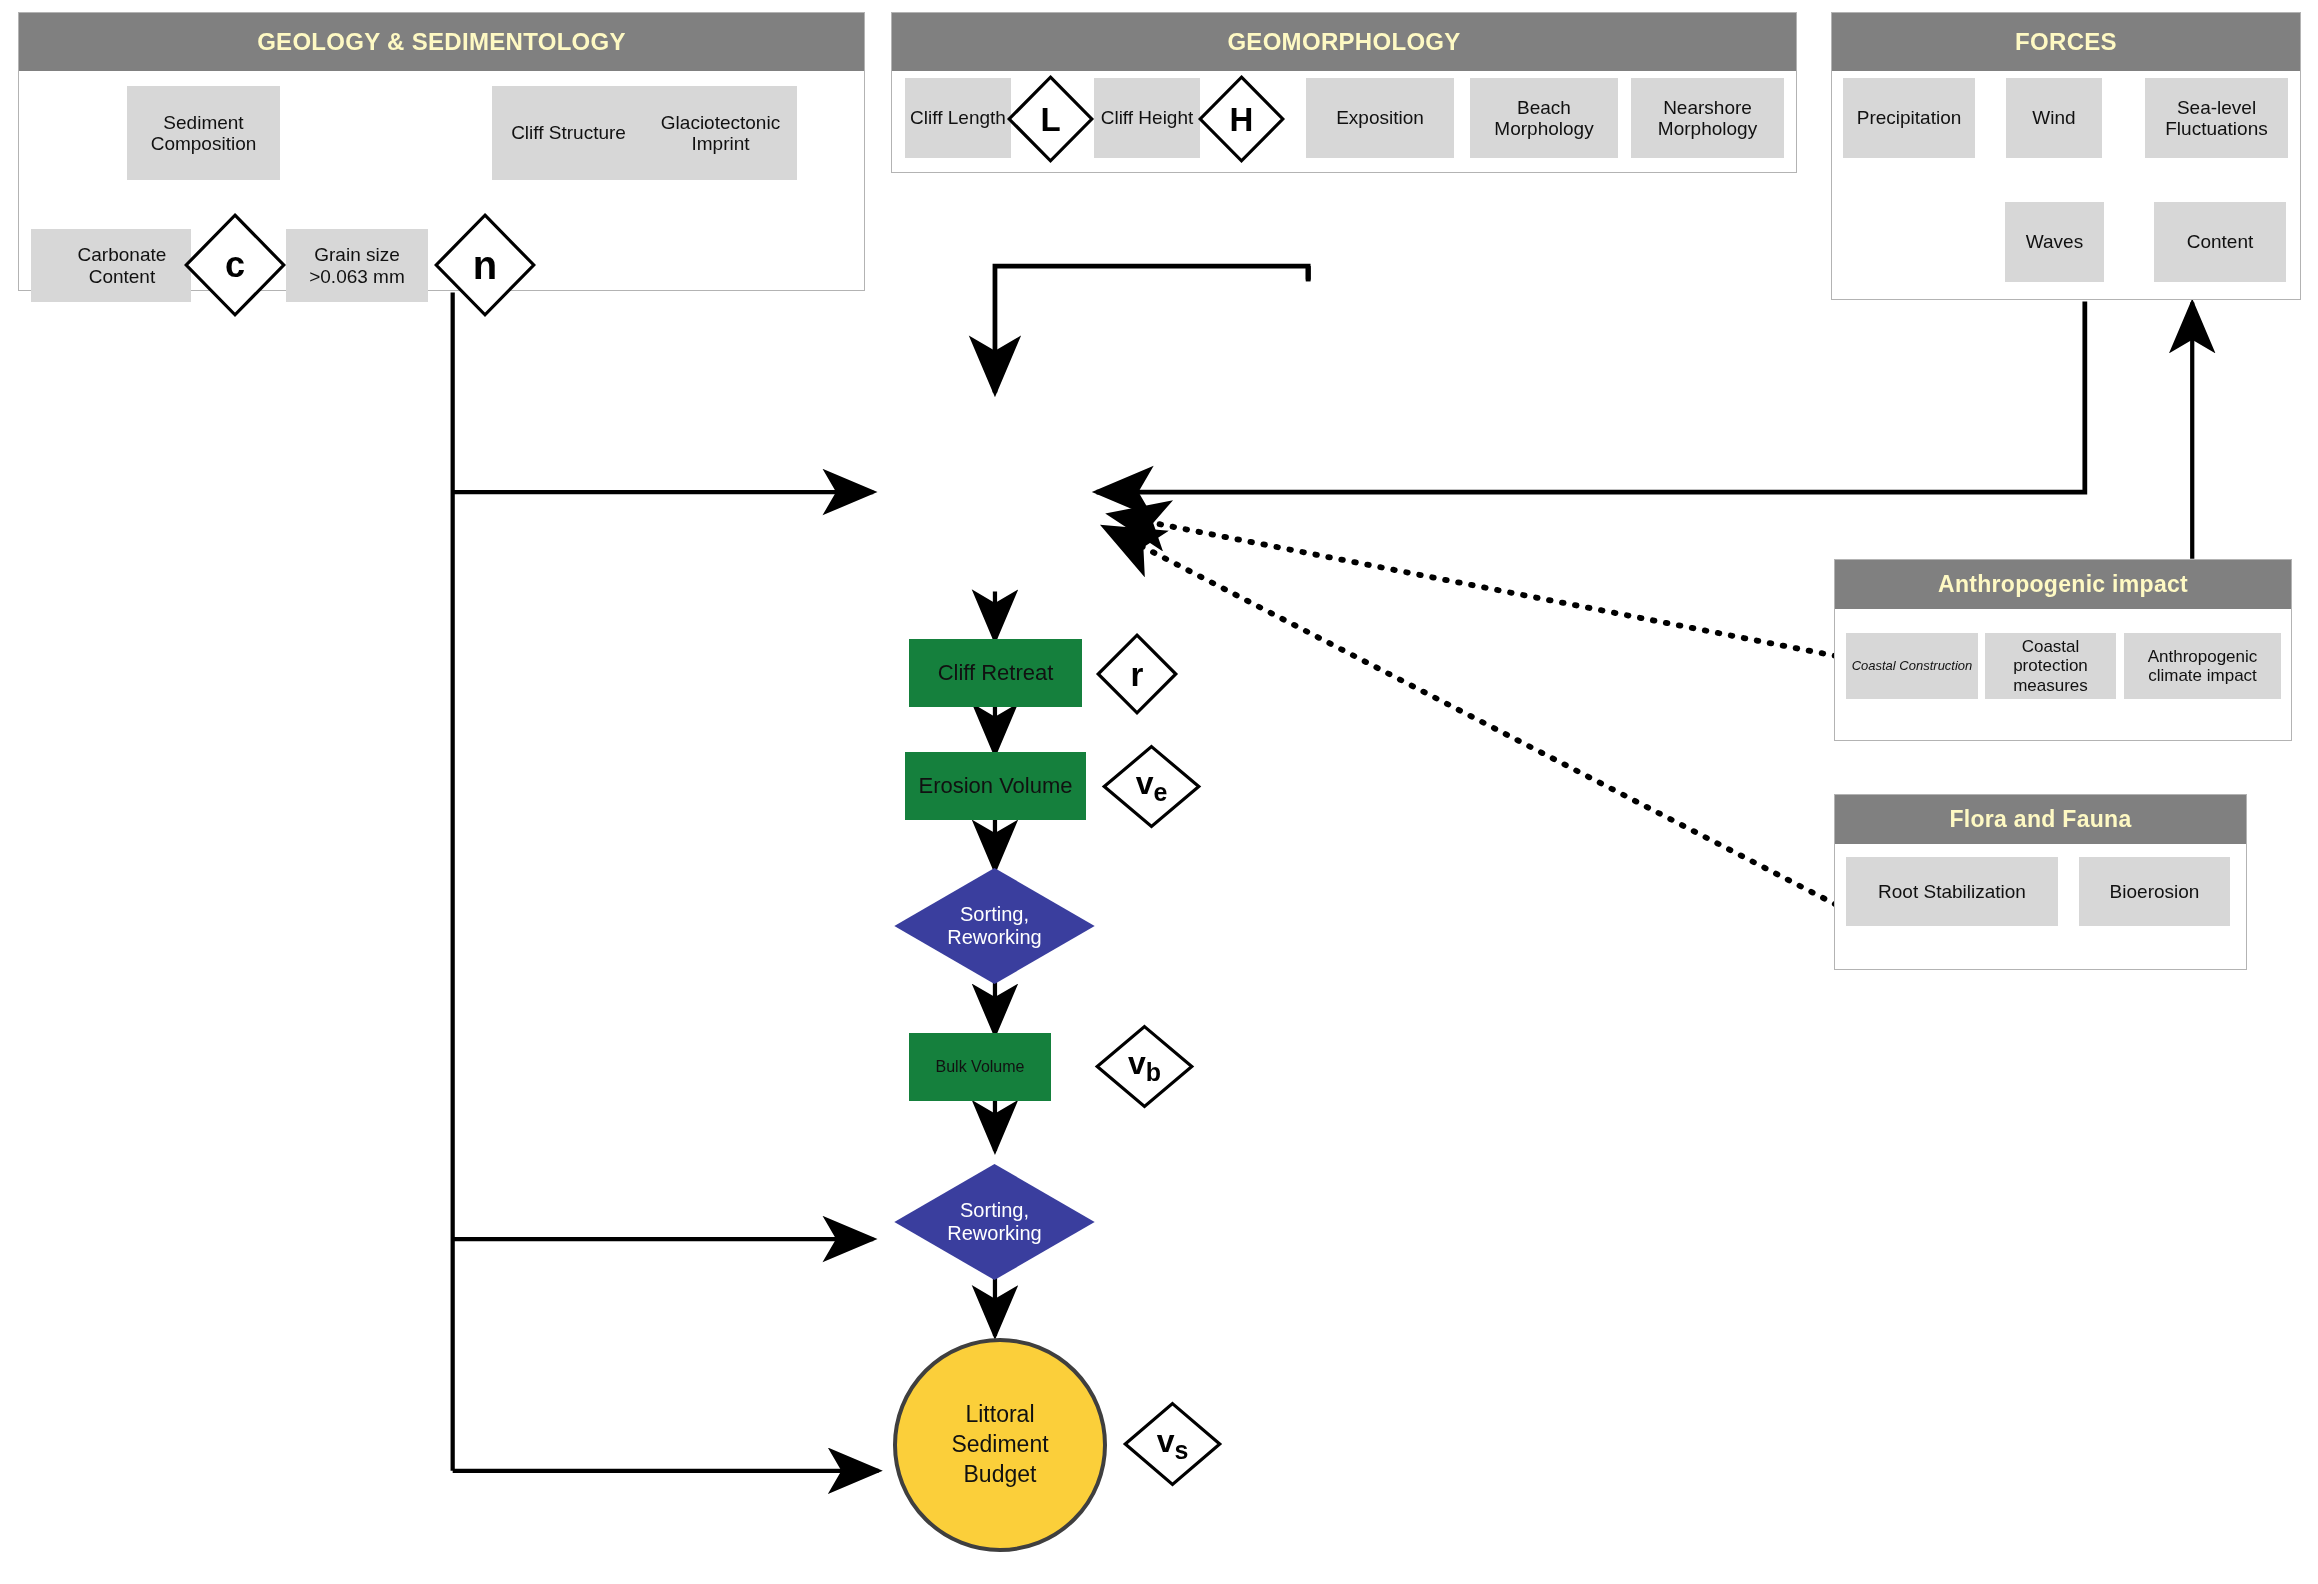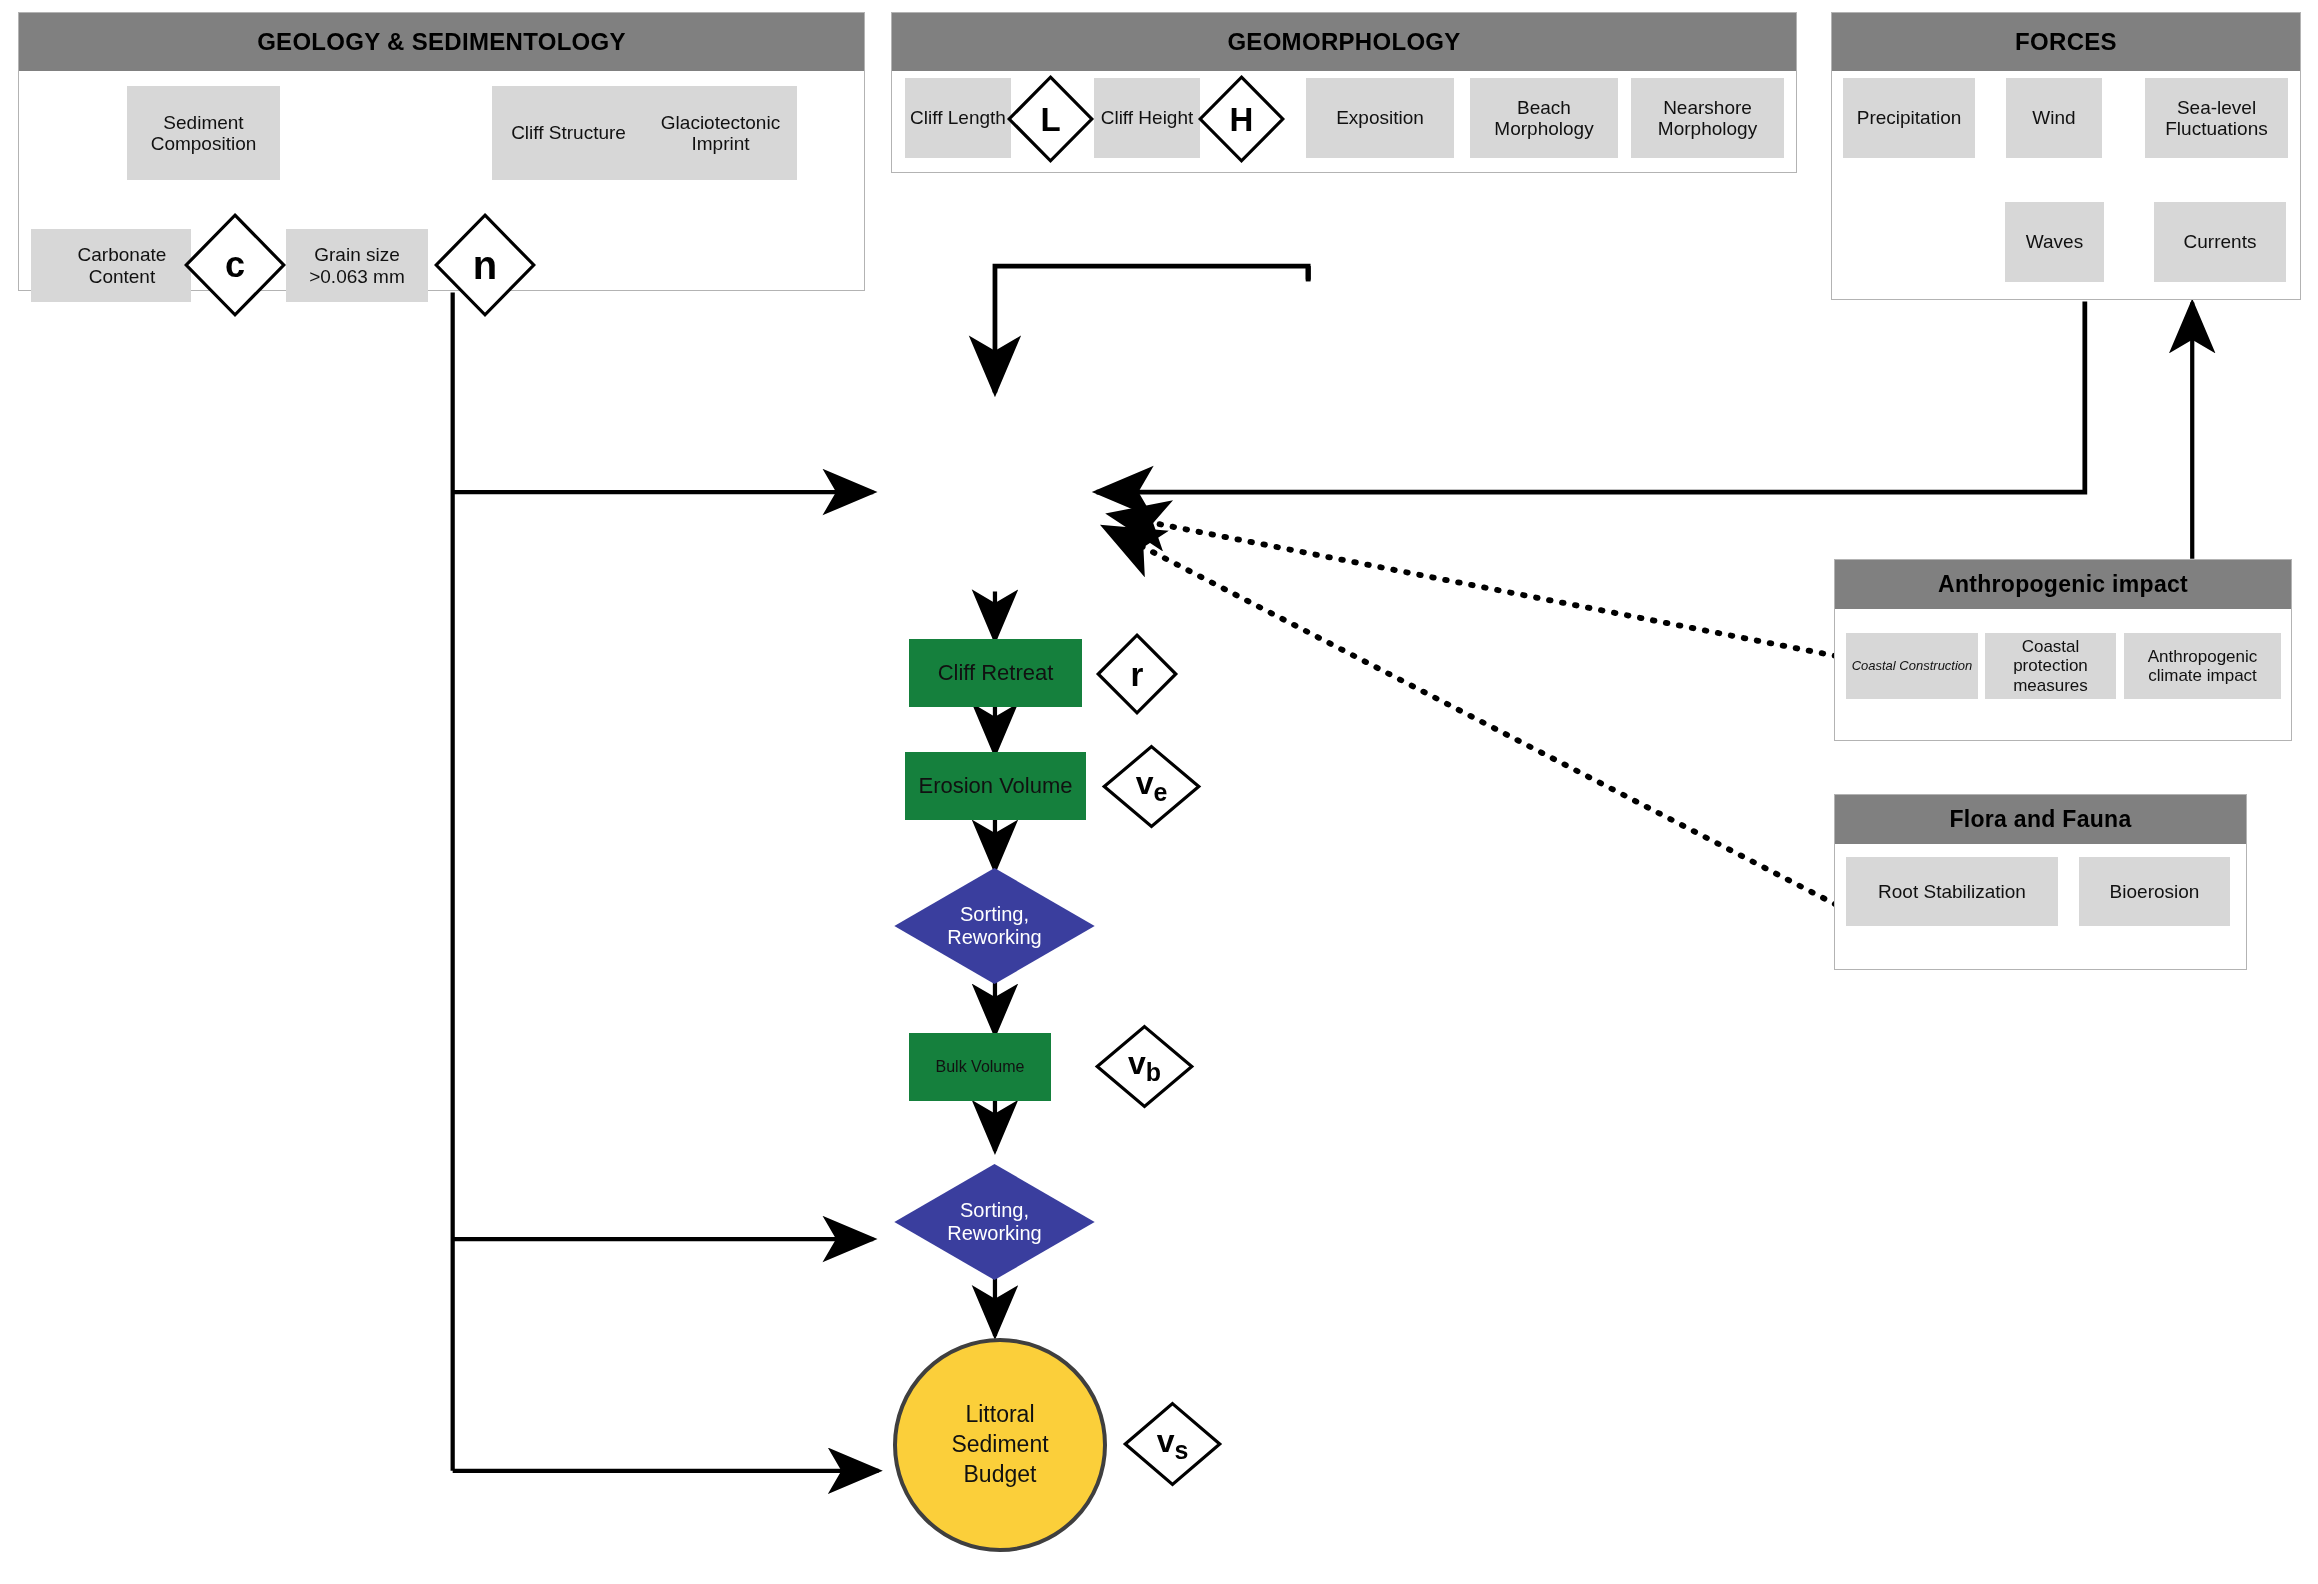--- a/index.html
+++ b/index.html
@@ -1,20 +1,20 @@
 <!DOCTYPE html>
 <html style="font-size:8.5px"><head>
 <meta charset="utf-8">
 <style>
   html,body{margin:0;padding:0;background:#ffffff;}
   body{font-family:"Liberation Sans", sans-serif;}
   #stage{position:relative;width:2319px;height:1584px;background:#fff;overflow:hidden;}
   svg.layer{position:absolute;left:0;top:0;width:2319px;height:1584px;}
   .panel{position:absolute;background:#ffffff;border:1.6px solid #b3b3b3;box-sizing:border-box;}
-  .panel-head{background:#808080;color:#000000;font-weight:bold;text-align:center;
+  .panel-head{background:#808080;color:#fef9c3;font-weight:bold;text-align:center;
     display:flex;align-items:center;justify-content:center;letter-spacing:0.3px;box-sizing:border-box;}
   .gbox{position:absolute;background:#d7d7d7;display:flex;align-items:center;justify-content:center;
     text-align:center;color:#111;line-height:1.12;box-sizing:border-box;padding:1.1px 2.1px;}
   .dsym{position:absolute;display:flex;align-items:center;justify-content:center;}
   .dsym svg{position:absolute;left:0;top:0;}
   .dsym span{position:relative;font-weight:bold;color:#000;line-height:1;}
   .dsym span sub{font-size:.78em;}
   .procbox{position:absolute;background:#15803d;display:flex;align-items:center;justify-content:center;
     text-align:center;color:#111;box-sizing:border-box;}
   .dia{position:absolute;display:flex;align-items:center;justify-content:center;text-align:center;}
@@ -146,21 +146,21 @@
   <div class="gbox" style="left:1470px;top:78px;width:148px;height:80px;font-size:19px;">Beach Morphology</div>
   <div class="gbox" style="left:1631px;top:78px;width:153px;height:80px;font-size:19px;">Nearshore Morphology</div>
 
   <div class="panel" style="left:1831px;top:11.6px;width:470px;height:288px;">
     <div class="panel-head" style="height:58px;font-size:24px;">FORCES</div>
   </div>
   <div class="gbox" style="left:1843px;top:78px;width:132px;height:80px;font-size:19px;">Precipitation</div>
   <div class="gbox" style="left:2006px;top:78px;width:96px;height:80px;font-size:19px;">Wind</div>
   <div class="gbox" style="left:2145px;top:78px;width:143px;height:80px;font-size:19px;">Sea-level Fluctuations</div>
   <div class="gbox" style="left:2005px;top:202px;width:99px;height:80px;font-size:19px;">Waves</div>
-  <div class="gbox" style="left:2154px;top:202px;width:132px;height:80px;font-size:19px;">Currents</div>
+  <div class="gbox" style="left:2154px;top:202px;width:132px;height:80px;font-size:19px;">Content</div>
 
   <div class="panel" style="left:1834px;top:559px;width:458px;height:182px;">
     <div class="panel-head" style="height:49px;font-size:23px;">Anthropogenic impact</div>
   </div>
   <div class="gbox" style="left:1846px;top:633px;width:132px;height:66px;font-size:13px;font-style:italic;">Coastal Construction</div>
   <div class="gbox" style="left:1985px;top:633px;width:131px;height:66px;font-size:17px;">Coastal protection measures</div>
   <div class="gbox" style="left:2124px;top:633px;width:157px;height:66px;font-size:17px;">Anthropogenic climate impact</div>
 
   <div class="panel" style="left:1834px;top:794px;width:413px;height:176px;">
     <div class="panel-head" style="height:49px;font-size:23px;">Flora and Fauna</div>

